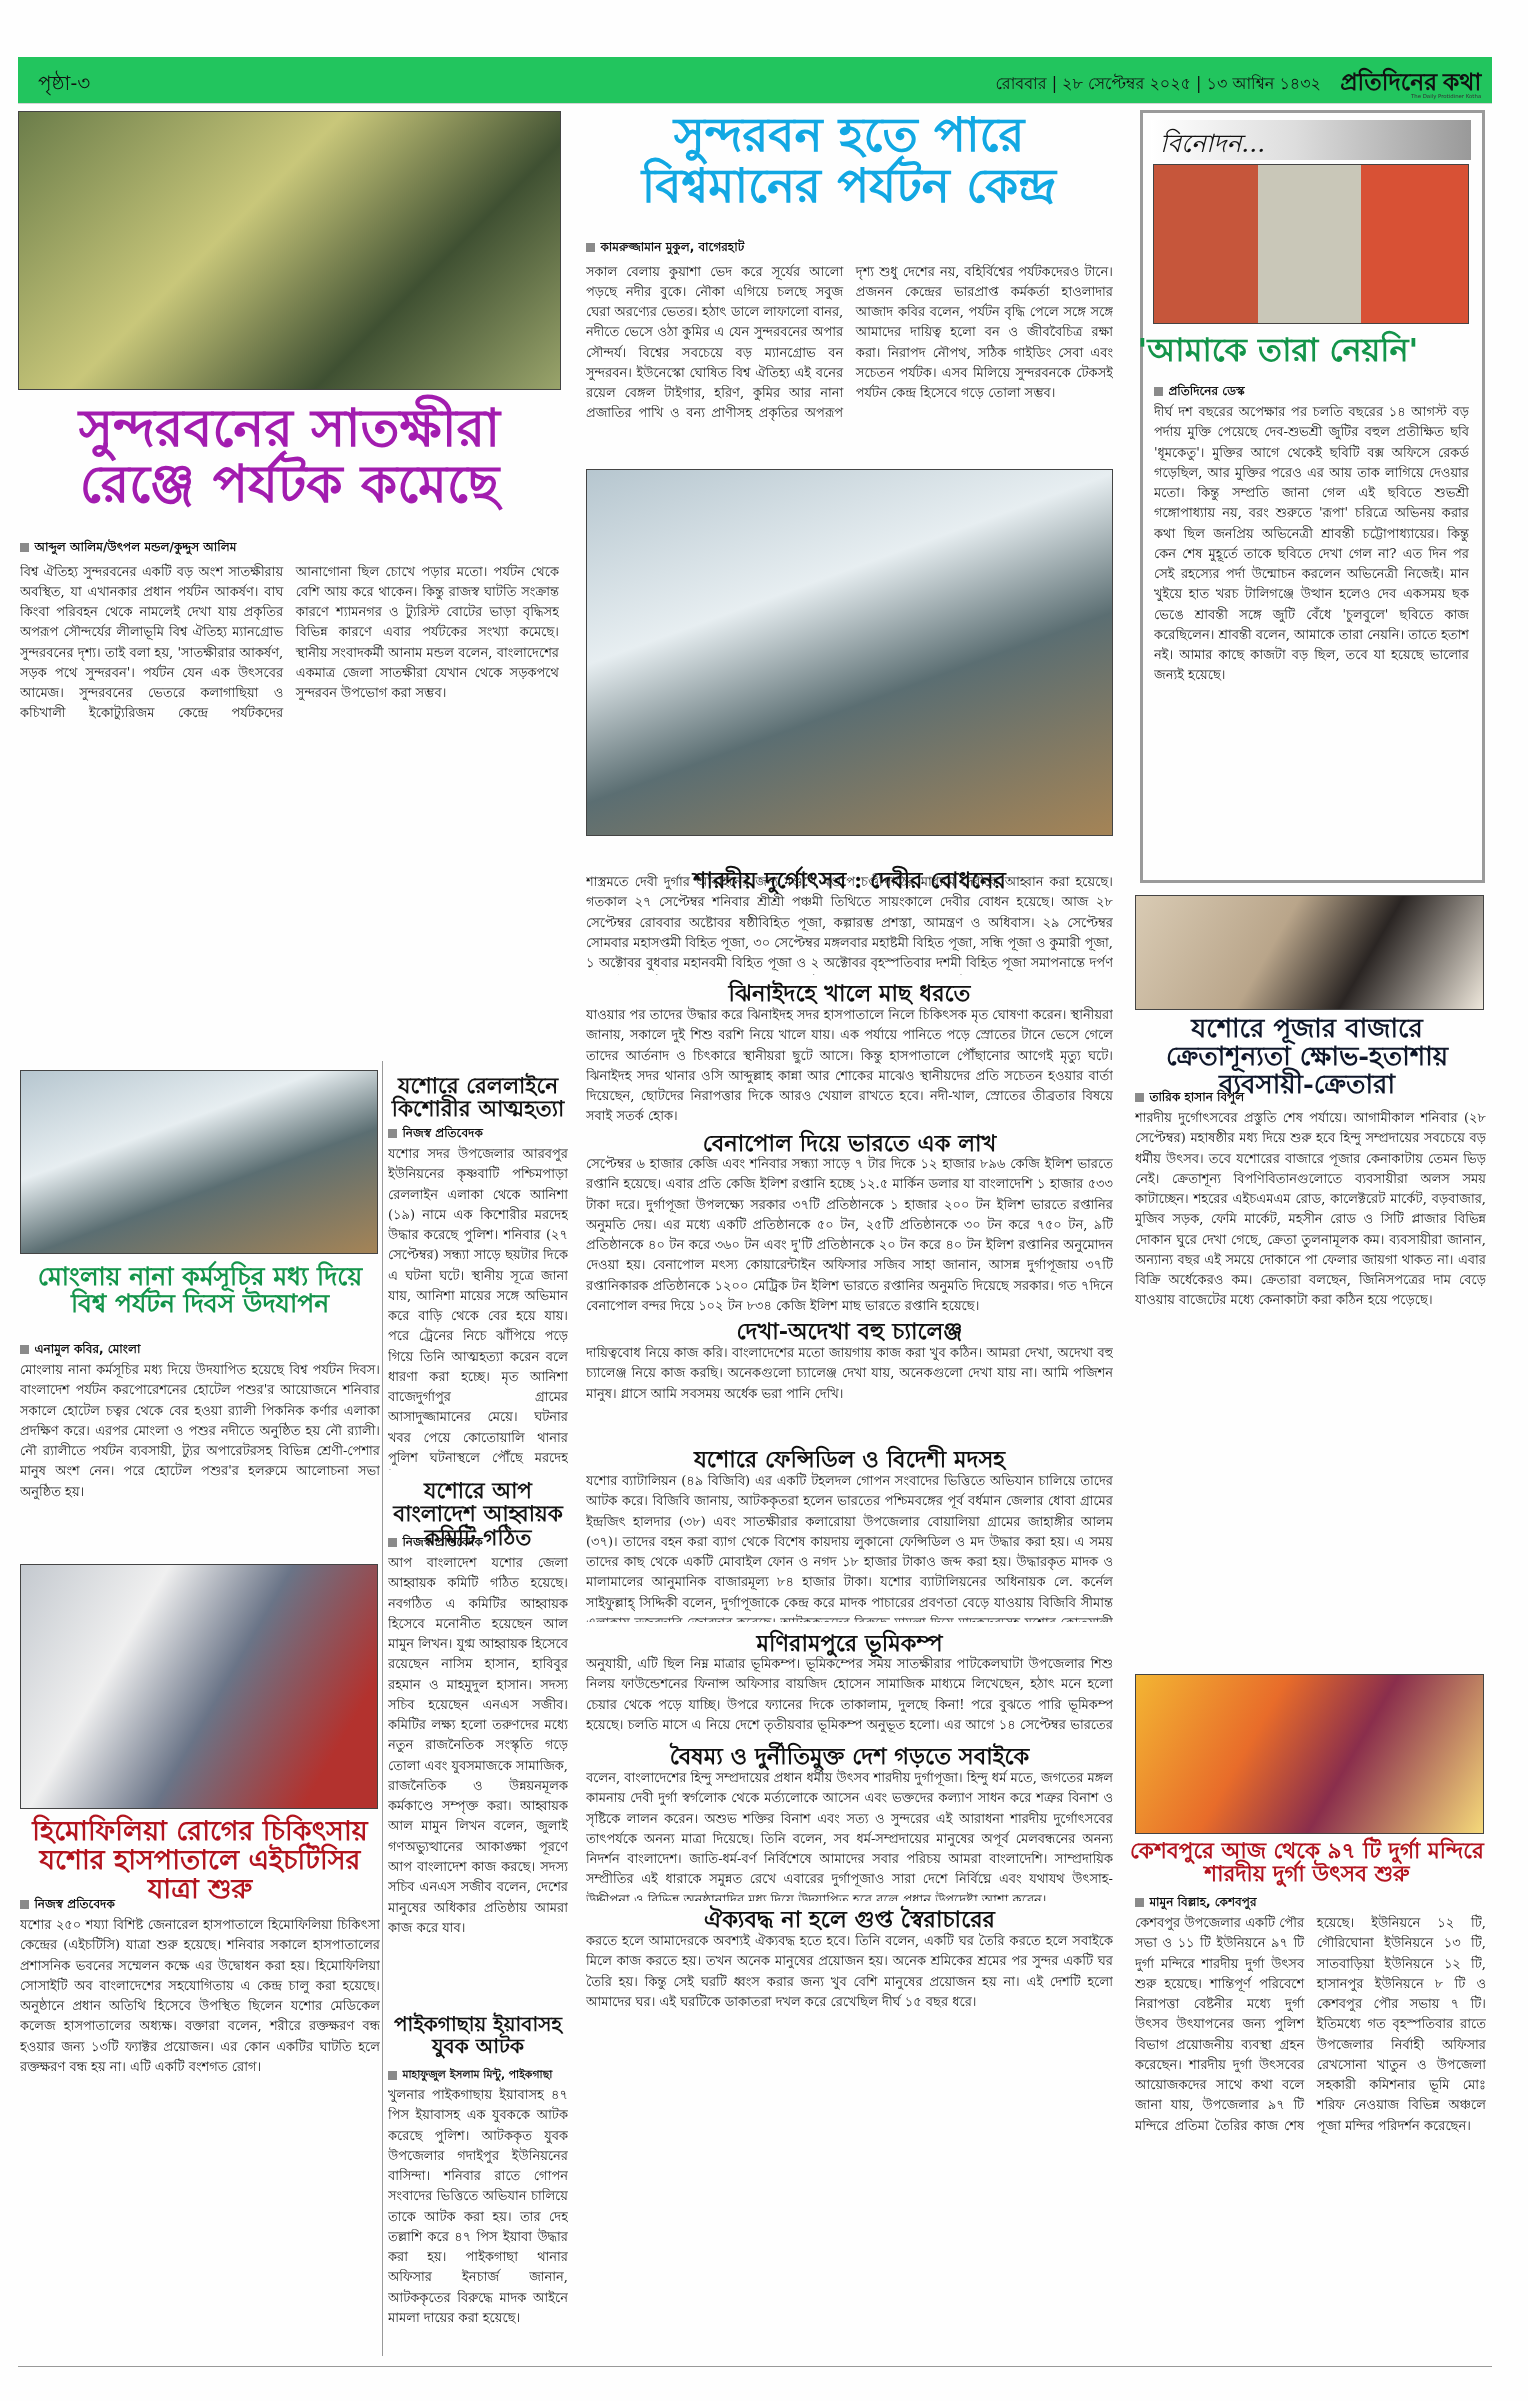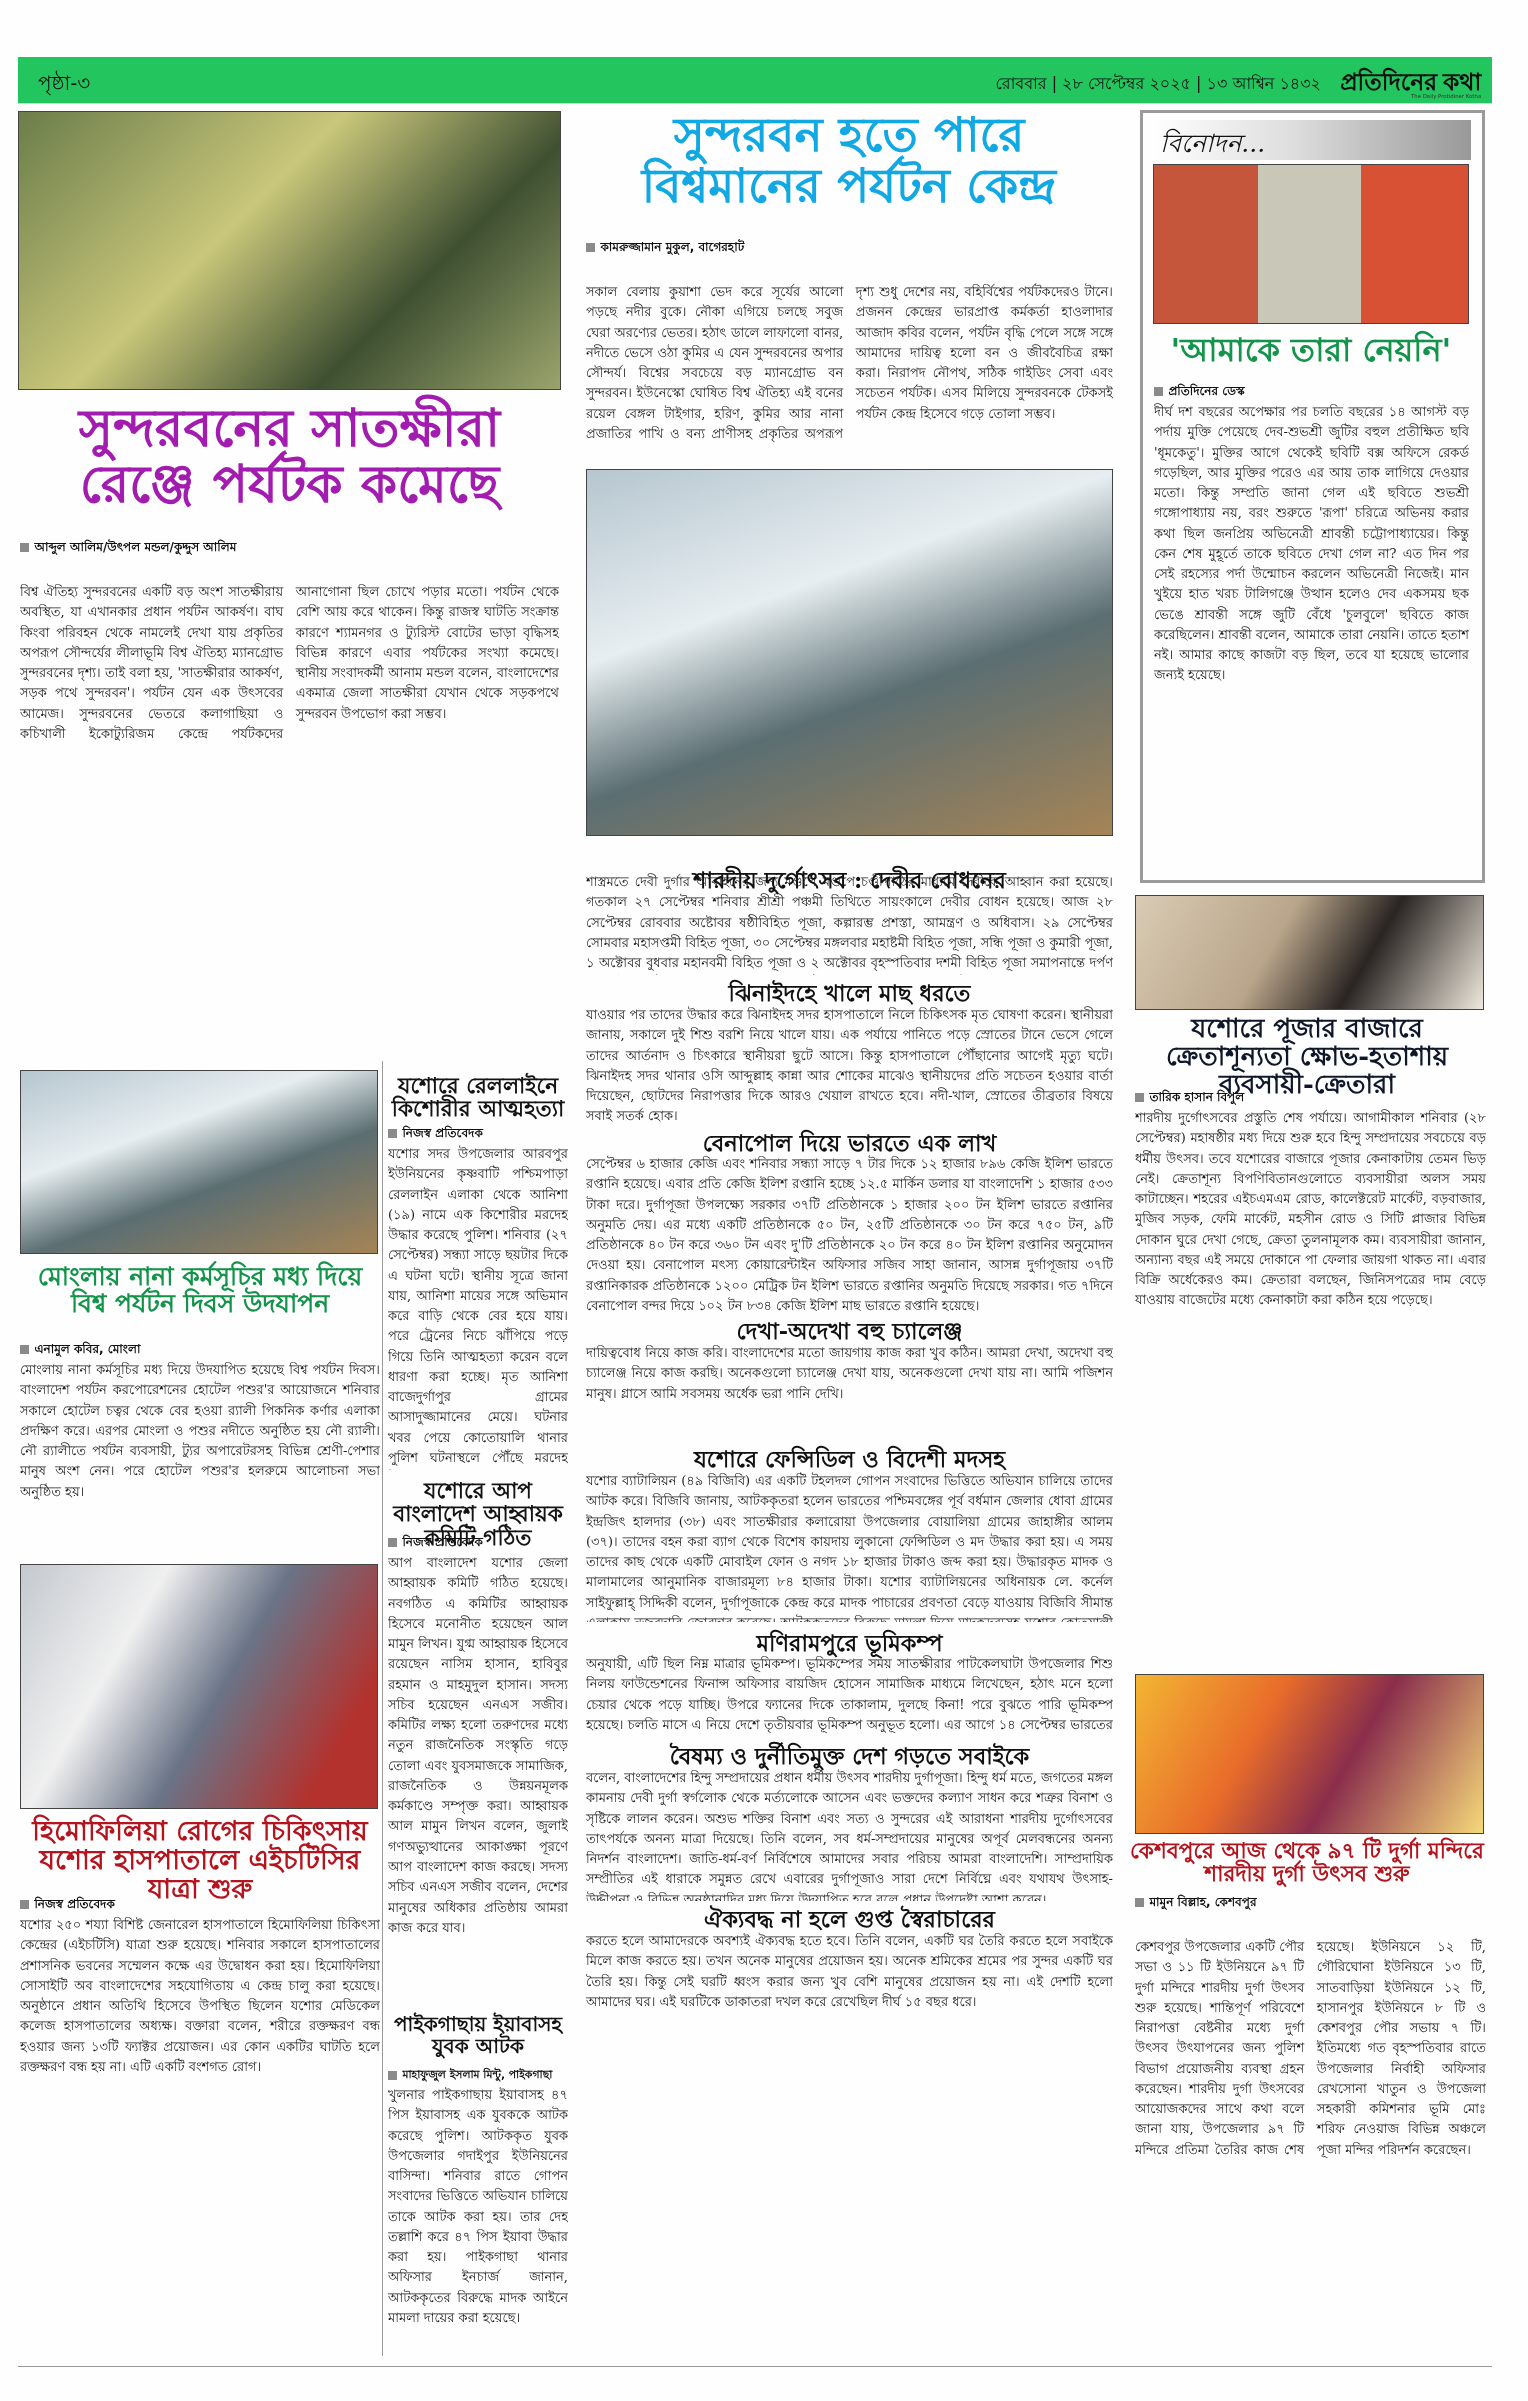--- a/index.html
+++ b/index.html
@@ -26,21 +26,21 @@
   .hl-blue { color: #12a8e3; }
   .hl-green { color: #13944a; }
   .hl-maroon { color: #b3141e; }
   .hl-pink { color: #0f172a; }
   .hl-dark { color: #141414; }
 
   .byline { font-size: 12px; font-weight: bold; }
   .byline::before { content: ""; display: inline-block; width: 9px; height: 9px; background: #8a8a8a; margin-right: 5.4px; vertical-align: middle; }
 
   .body-text { font-size: 13px; line-height: 1.56; text-align: justify; color: #1a1a1a; font-family: "DejaVu Serif", serif; }
-  .cols2 { column-count: 2; column-gap: 12.6px; margin-top: 24px; }
+  .cols2 { column-count: 2; column-gap: 12.6px; }
   .vline { background: #999; width: 0.9px; }
   .hline { background: #999; height: 0.9px; }
 
   .binodon-box { left: 1140px; top: 110px; width: 345px; height: 773px; border: 3.6px solid #9a9a9a; }
   .binodon-bar { left: 1151px; top: 120px; width: 320px; height: 40px; background: linear-gradient(90deg, #fff 0%, #ddd 45%, #999 100%); }
   .binodon-title { left: 9px; top: 3.6px; font-size: 25px; font-style: italic; font-family: "DejaVu Serif", serif; }
 
   .sub-hl { font-size: 22.5px; text-align: center; font-family: "DejaVu Serif", serif; font-weight: bold; }
 </style>
 </head>
@@ -119,21 +119,21 @@
 <div class="abs" style="left:388px;top:2066px;width:180px;height:288px;overflow:hidden;">
   <div class="byline" style="font-size:10.8px;">মাহাফুজুল ইসলাম মিন্টু, পাইকগাছা</div>
   <div class="body-text">খুলনার পাইকগাছায় ইয়াবাসহ ৪৭ পিস ইয়াবাসহ এক যুবককে আটক করেছে পুলিশ। আটককৃত যুবক উপজেলার গদাইপুর ইউনিয়নের বাসিন্দা। শনিবার রাতে গোপন সংবাদের ভিত্তিতে অভিযান চালিয়ে তাকে আটক করা হয়। তার দেহ তল্লাশি করে ৪৭ পিস ইয়াবা উদ্ধার করা হয়। পাইকগাছা থানার অফিসার ইনচার্জ জানান, আটককৃতের বিরুদ্ধে মাদক আইনে মামলা দায়ের করা হয়েছে।</div>
 </div>
 
 <div class="abs binodon-box"></div>
 <div class="abs binodon-bar">
   <div class="abs binodon-title">বিনোদন...</div>
 </div>
 <div class="abs photo actress" style="left:1153px;top:164px;width:316px;height:160px;"></div>
-<div class="abs hl hl-green" style="left:1153px;top:333px;width:316px;font-size:32px;">'আমাকে তারা নেয়নি'</div>
+<div class="abs hl hl-green" style="left:1120px;top:333px;width:316px;font-size:32px;">'আমাকে তারা নেয়নি'</div>
 <div class="abs" style="left:1154px;top:382px;width:315px;height:494px;overflow:hidden;">
   <div class="byline">প্রতিদিনের ডেস্ক</div>
   <div class="body-text">দীর্ঘ দশ বছরের অপেক্ষার পর চলতি বছরের ১৪ আগস্ট বড় পর্দায় মুক্তি পেয়েছে দেব-শুভশ্রী জুটির বহুল প্রতীক্ষিত ছবি 'ধূমকেতু'। মুক্তির আগে থেকেই ছবিটি বক্স অফিসে রেকর্ড গড়েছিল, আর মুক্তির পরেও এর আয় তাক লাগিয়ে দেওয়ার মতো। কিন্তু সম্প্রতি জানা গেল এই ছবিতে শুভশ্রী গঙ্গোপাধ্যায় নয়, বরং শুরুতে 'রূপা' চরিত্রে অভিনয় করার কথা ছিল জনপ্রিয় অভিনেত্রী শ্রাবন্তী চট্টোপাধ্যায়ের। কিন্তু কেন শেষ মুহূর্তে তাকে ছবিতে দেখা গেল না? এত দিন পর সেই রহস্যের পর্দা উন্মোচন করলেন অভিনেত্রী নিজেই। মান খুইয়ে হাত খরচ টালিগঞ্জে উত্থান হলেও দেব একসময় ছক ভেঙে শ্রাবন্তী সঙ্গে জুটি বেঁধে 'চুলবুলে' ছবিতে কাজ করেছিলেন। শ্রাবন্তী বলেন, আমাকে তারা নেয়নি। তাতে হতাশ নই। আমার কাছে কাজটা বড় ছিল, তবে যা হয়েছে ভালোর জন্যই হয়েছে।</div>
 </div>
 
 <div class="abs photo market" style="left:1135px;top:895px;width:349px;height:115px;"></div>
 <div class="abs hl hl-pink" style="left:1129px;top:1014px;width:356px;font-size:26px;">যশোরে পূজার বাজারে ক্রেতাশূন্যতা ক্ষোভ-হতাশায় ব্যবসায়ী-ক্রেতারা</div>
 <div class="abs" style="left:1135px;top:1088px;width:351px;height:575px;overflow:hidden;">
   <div class="byline">তারিক হাসান বিপুল</div>
   <div class="body-text">শারদীয় দুর্গোৎসবের প্রস্তুতি শেষ পর্যায়ে। আগামীকাল শনিবার (২৮ সেপ্টেম্বর) মহাষষ্ঠীর মধ্য দিয়ে শুরু হবে হিন্দু সম্প্রদায়ের সবচেয়ে বড় ধর্মীয় উৎসব। তবে যশোরের বাজারে পূজার কেনাকাটায় তেমন ভিড় নেই। ক্রেতাশূন্য বিপণিবিতানগুলোতে ব্যবসায়ীরা অলস সময় কাটাচ্ছেন। শহরের এইচএমএম রোড, কালেক্টরেট মার্কেট, বড়বাজার, মুজিব সড়ক, ফেমি মার্কেট, মহসীন রোড ও সিটি প্লাজার বিভিন্ন দোকান ঘুরে দেখা গেছে, ক্রেতা তুলনামূলক কম। ব্যবসায়ীরা জানান, অন্যান্য বছর এই সময়ে দোকানে পা ফেলার জায়গা থাকত না। এবার বিক্রি অর্ধেকেরও কম। ক্রেতারা বলছেন, জিনিসপত্রের দাম বেড়ে যাওয়ায় বাজেটের মধ্যে কেনাকাটা করা কঠিন হয়ে পড়েছে।</div>

